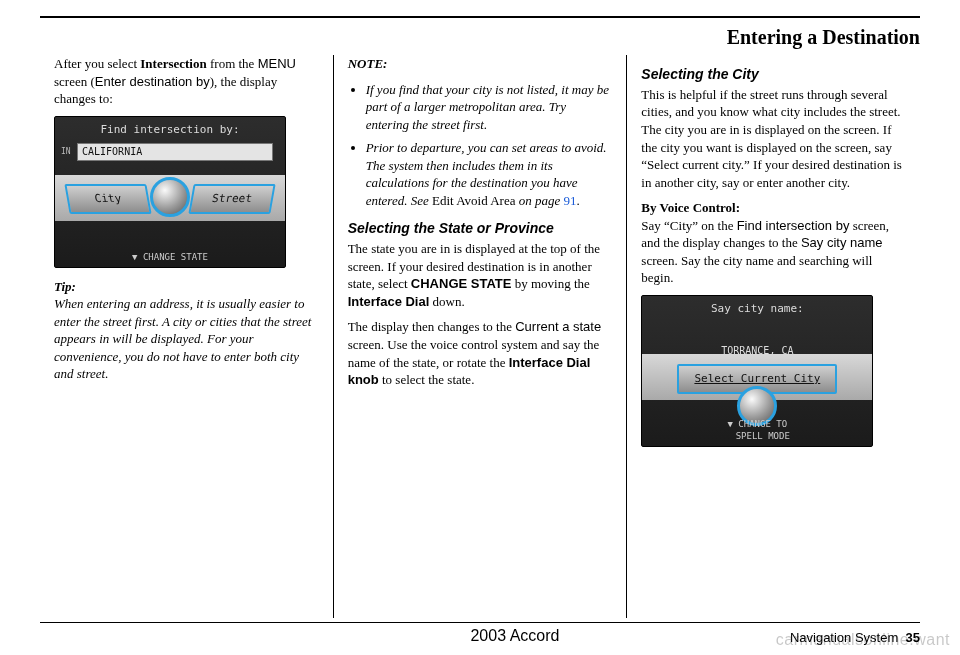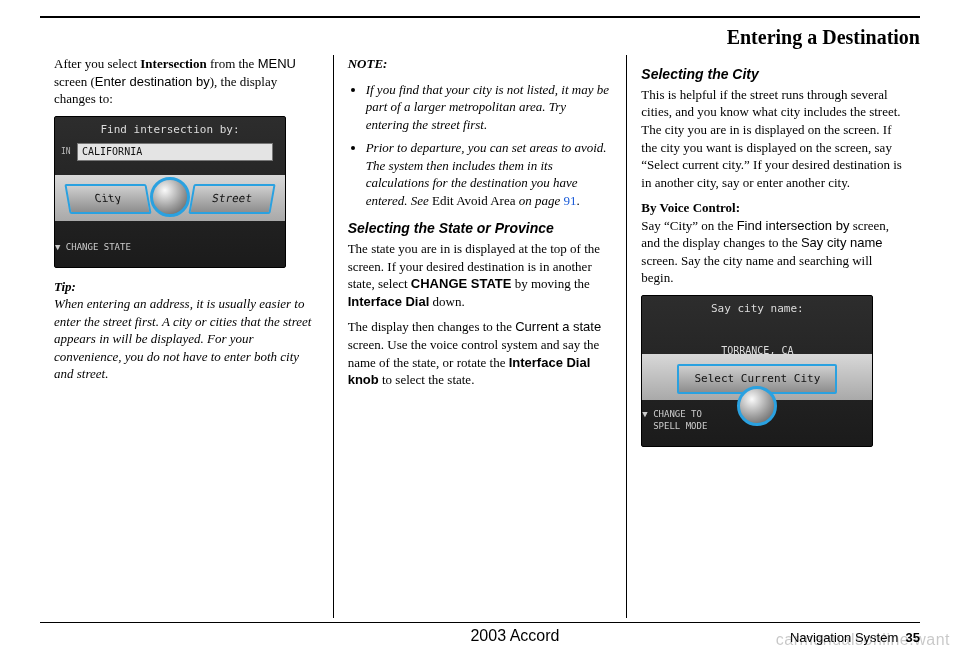--- a/index.html
+++ b/index.html
@@ -120,31 +120,31 @@
     background: linear-gradient(#cfcfcf,#8e8e8e);
     border: 2px solid #2aa1e0;
     color:#111;
     font-family: "Lucida Console", monospace;
     font-size: 11px;
     text-align: center;
     border-radius: 2px;
   }
   .screen .btn.left { left:12px; top:67px; width:78px; transform: skewX(10deg);}
   .screen .btn.right { right:12px; top:67px; width:78px; transform: skewX(-10deg);}
-  .screen .btn.wide { left:35px; right:35px; top:68px; }
+  .screen .btn.wide { left:35px; right:35px; top:68px;text-decoration:underline; }
   .screen .knob {
     position: absolute;
     left: 50%; top: 80px; transform: translate(-50%,-50%);
     width: 34px; height:34px; border-radius:50%;
     background: radial-gradient(circle at 35% 30%, #fafafa, #9c9c9c 55%, #555);
     border: 3px solid #2aa1e0;
   }
   .screen .footer-text {
     position: absolute;
-    bottom: 14px; width:100%; text-align:left;
+    bottom: 4px; width:100%; text-align:center;
     font-size:9px; color:#ccc;
   }
   .screen .sub-label {
     position:absolute;
     top: 48px; width:100%; text-align:center;
     font-size:10px; color:#ddd;
   }
   .bottom-bar {
     display:flex;
     align-items:flex-end;

